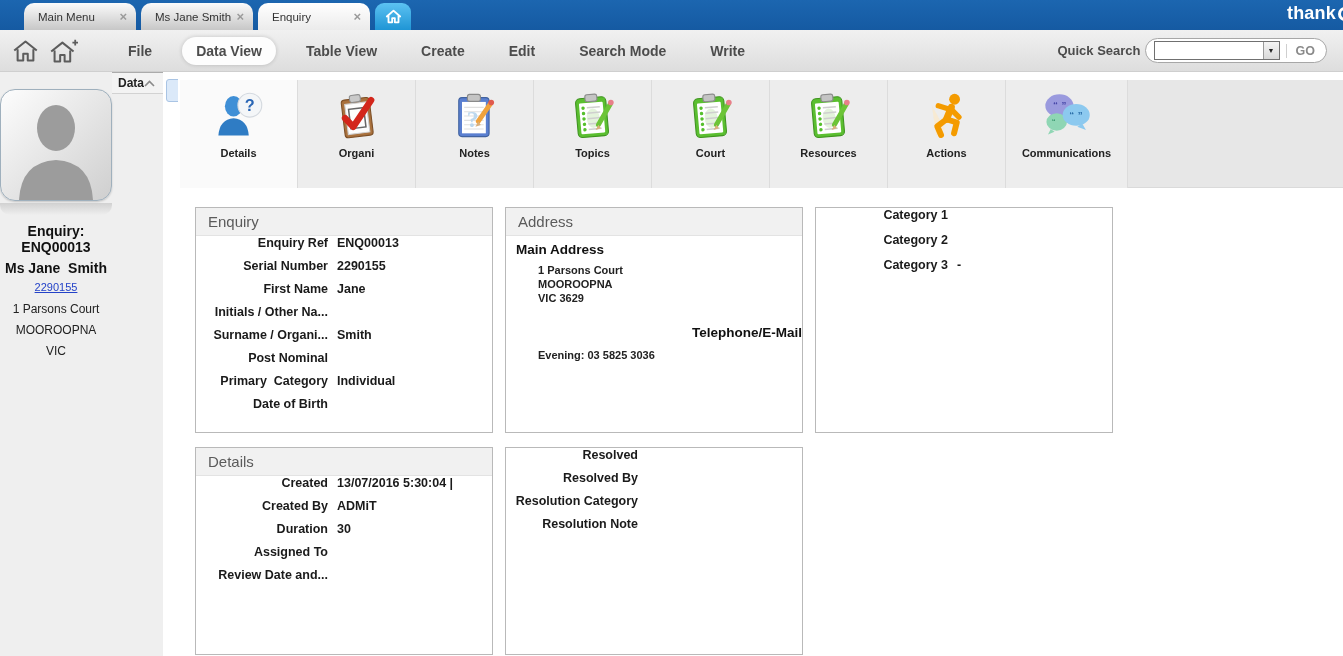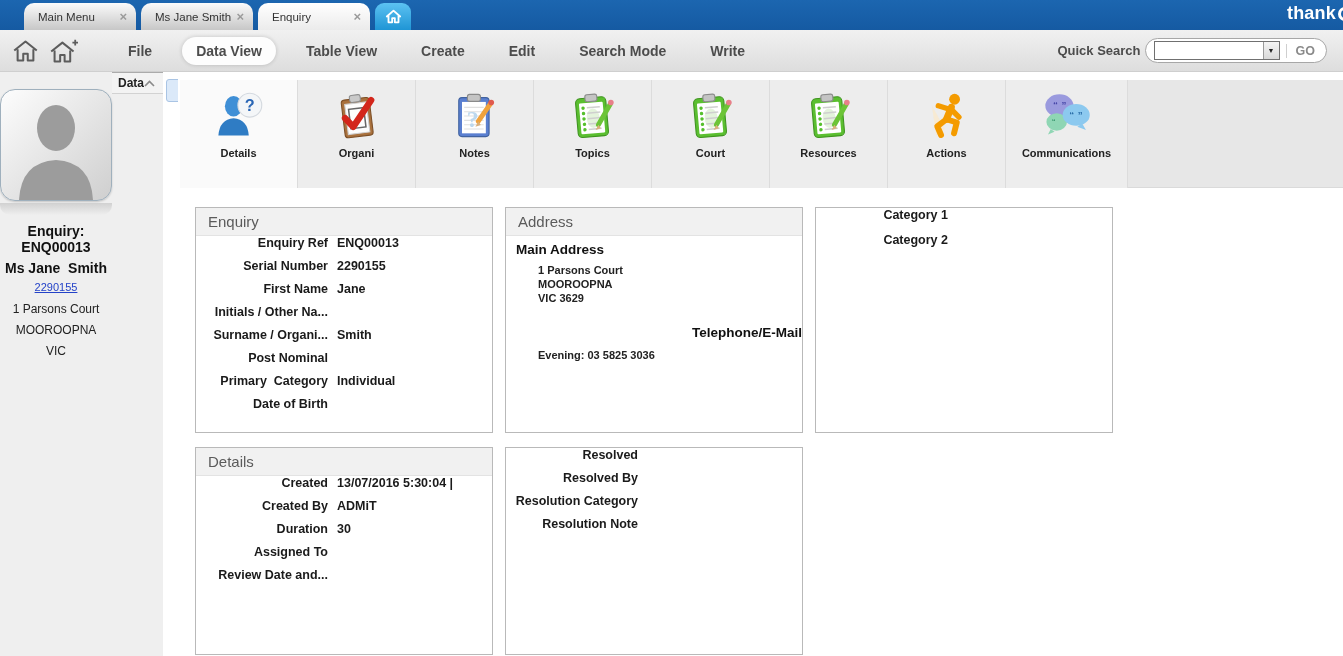--- a/index.html
+++ b/index.html
@@ -407,20 +407,24 @@
       <div class="panel" style="left:637px; top:135px; width:298px; height:226px;">
         <div class="panel-body">
           <div class="frow tall">
               <span class="flabel">Category 1</span>
               <span class="fvalue"></span>
             </div>
           <div class="frow tall">
               <span class="flabel">Category 2</span>
               <span class="fvalue"></span>
             </div>
+          <div class="frow tall">
+              <span class="flabel">Category 3</span>
+              <span class="fvalue">-</span>
+            </div>
         </div>
       </div>
 
       <div class="panel" style="left:17px; top:375px; width:298px; height:208px;">
         <div class="panel-header">Details</div>
         <div class="panel-body">
           <div class="frow">
               <span class="flabel">Created</span>
               <span class="fvalue">13/07/2016 5:30:04 |</span>
             </div>

